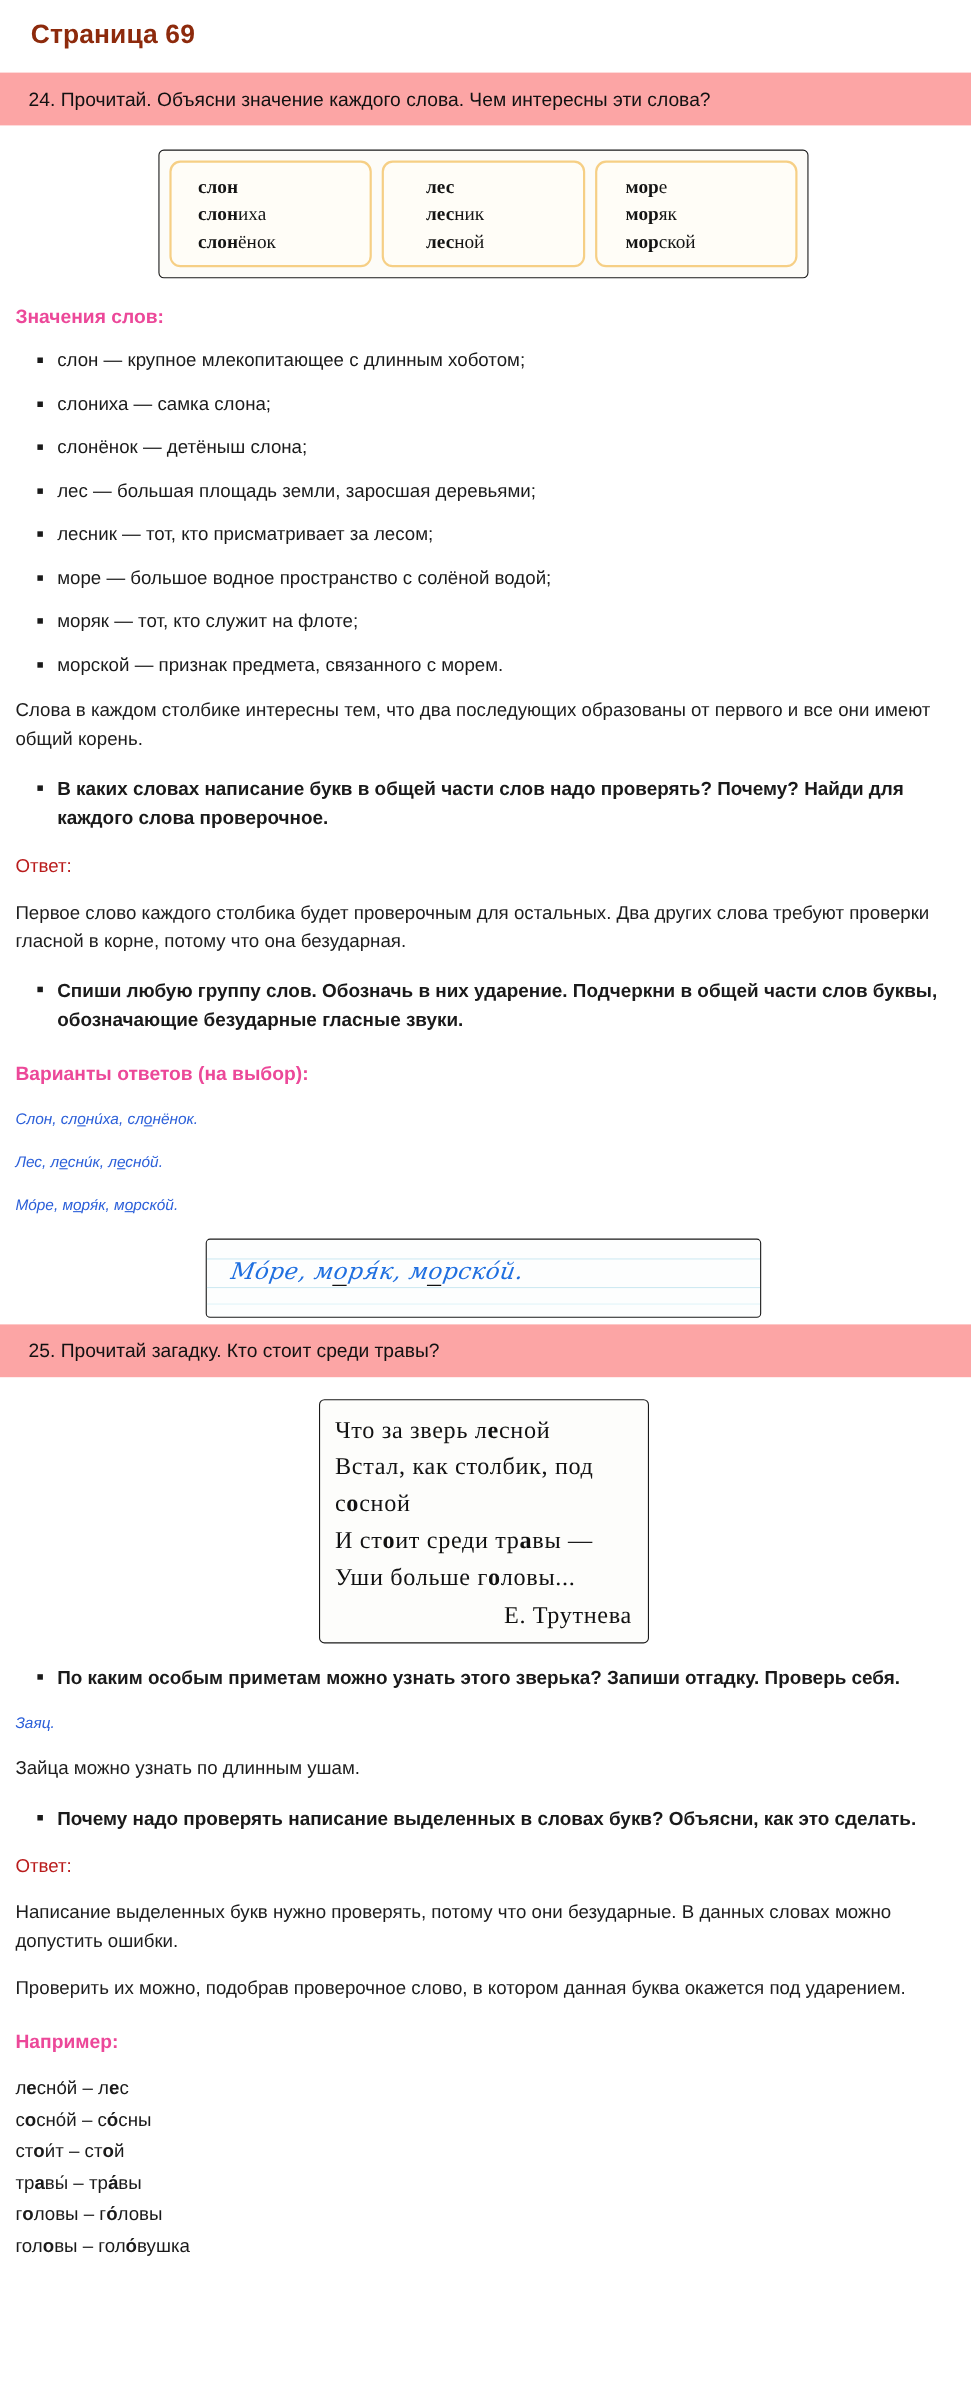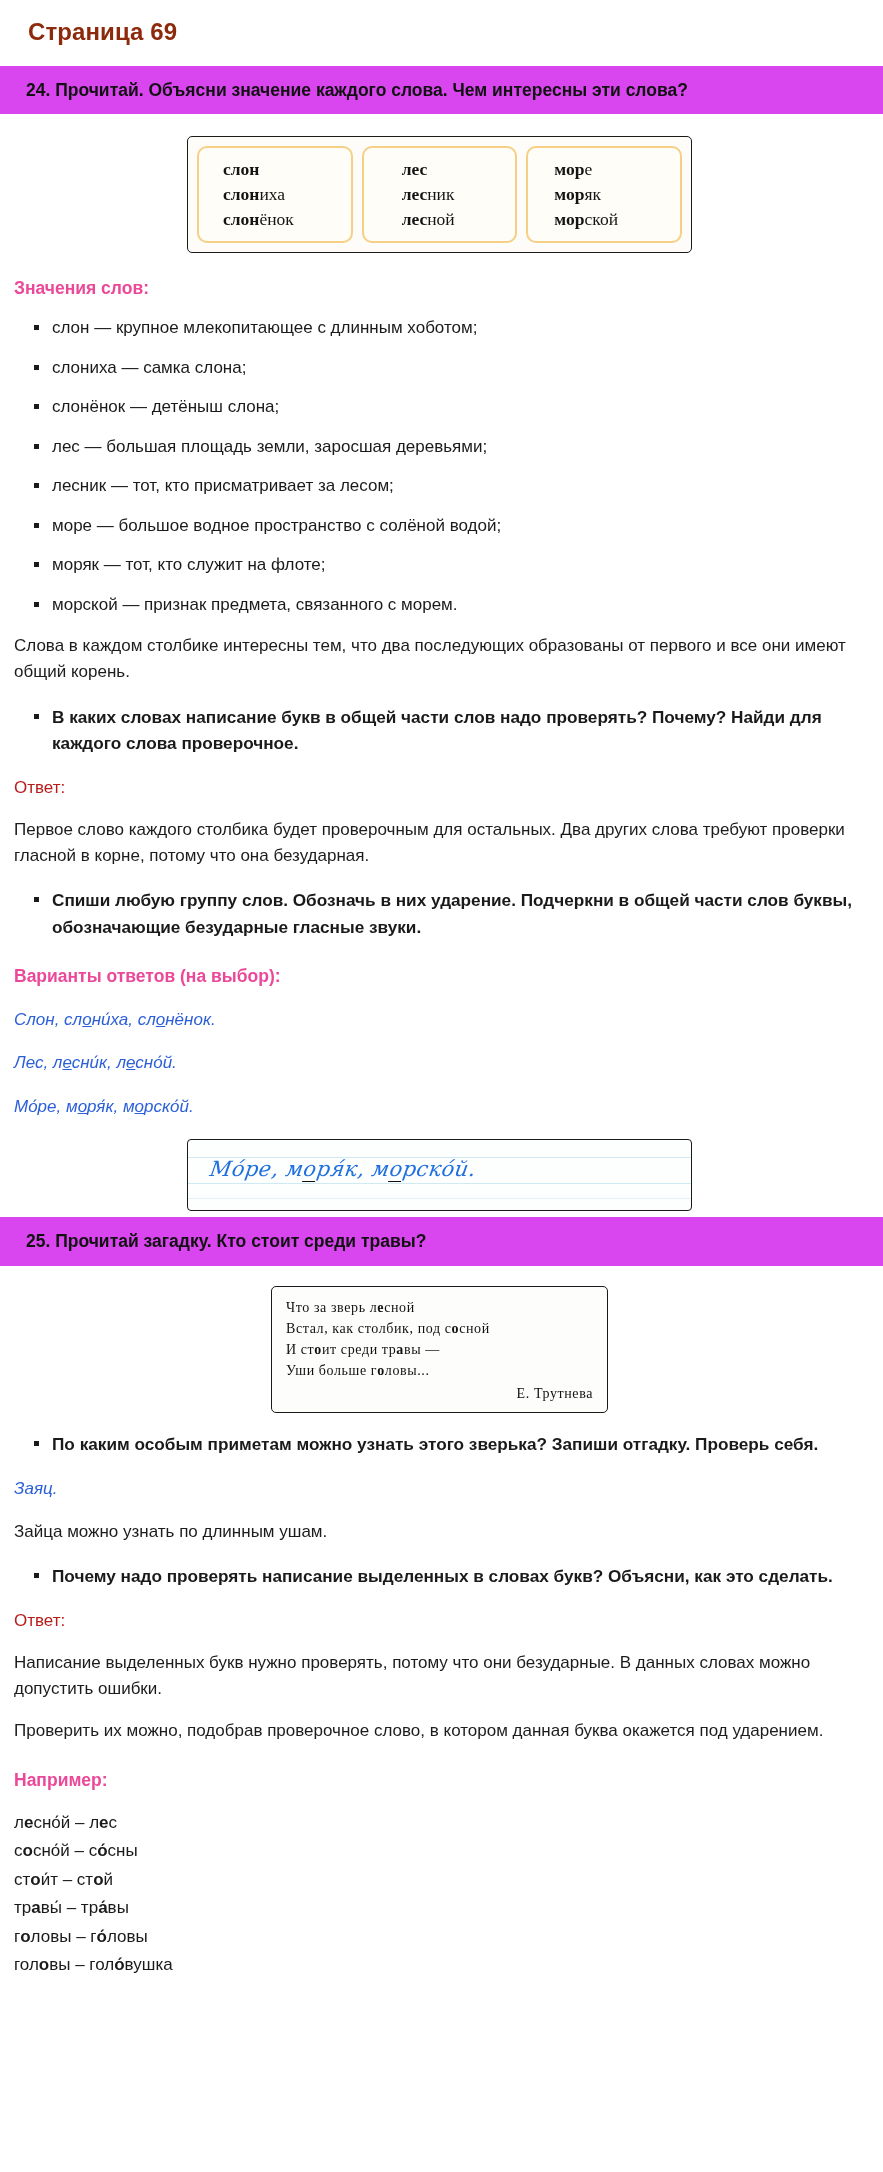--- a/index.html
+++ b/index.html
@@ -24,40 +24,40 @@
     background: #fff;
   }
   .page-title {
     color: #8d2a0c;
     font-size: 24px;
     font-weight: bold;
     padding: 14px 0 10px 28px;
     letter-spacing: .1px;
   }
   .task-bar {
-    background: #d946ef;
+    background: #fca5a5;
     color: #111;
-    font-weight: bold;
+    font-weight: normal;
     font-size: 17.5px;
     padding: 11px 16px 11px 26px;
     margin: 6px 0 0 0;
   }
   .content {
     padding: 0 18px 0 14px;
   }
   p.body-text {
     margin: 16px 0 16px 0;
     font-size: 17px;
     line-height: 1.55;
     color: #1c1c1c;
   }
   
   .word-card-outer {
     margin: 22px auto 6px auto;
-    width: 505px;
+    width: 591px;
     border: 1.5px solid #1a1a1a;
     border-radius: 5px;
     background: #fdfcf8;
     padding: 9px 9px;
     display: flex;
     justify-content: space-between;
     gap: 9px;
   }
   .word-card {
     border: 2px solid #f6cf85;
@@ -128,21 +128,21 @@
     background: #1a1a1a;
   }
   .answer-label {
     color: #b91c1c;
     font-size: 17px;
     margin: 18px 0 16px 0;
   }
   .variant {
     color: #2b5fd9;
     font-style: italic;
-    font-size: 17px;
+    font-size: 14px;
     margin: 18px 0 18px 0;
   }
   .variant u { text-decoration: underline; text-underline-offset: 1px; }
   
   .hand-box {
     margin: 20px auto 6px auto;
     width: 505px;
     height: 72px;
     border: 1.5px solid #1a1a1a;
     border-radius: 4px;
@@ -168,27 +168,27 @@
     font-size: 21px;
     color: #1f6fe0;
     letter-spacing: .4px;
     transform: skewX(-9deg);
     white-space: nowrap;
   }
   .hand-text u { text-decoration: none; border-bottom: 1.6px solid #111; }
   
   .riddle-box {
     margin: 20px auto 10px auto;
-    width: 337px;
+    width: 300px;
     border: 1.5px solid #1a1a1a;
     border-radius: 5px;
     background: #fdfdfb;
     padding: 10px 14px 8px 14px;
     font-family: "Liberation Serif", serif;
-    font-size: 14px;
+    font-size: 22px;
     line-height: 1.52;
     letter-spacing: .6px;
     color: #111;
   }
   .riddle-box .author {
     text-align: right;
     margin-top: 1px;
     letter-spacing: .6px;
   }
   .riddle-box b { font-weight: bold; }

